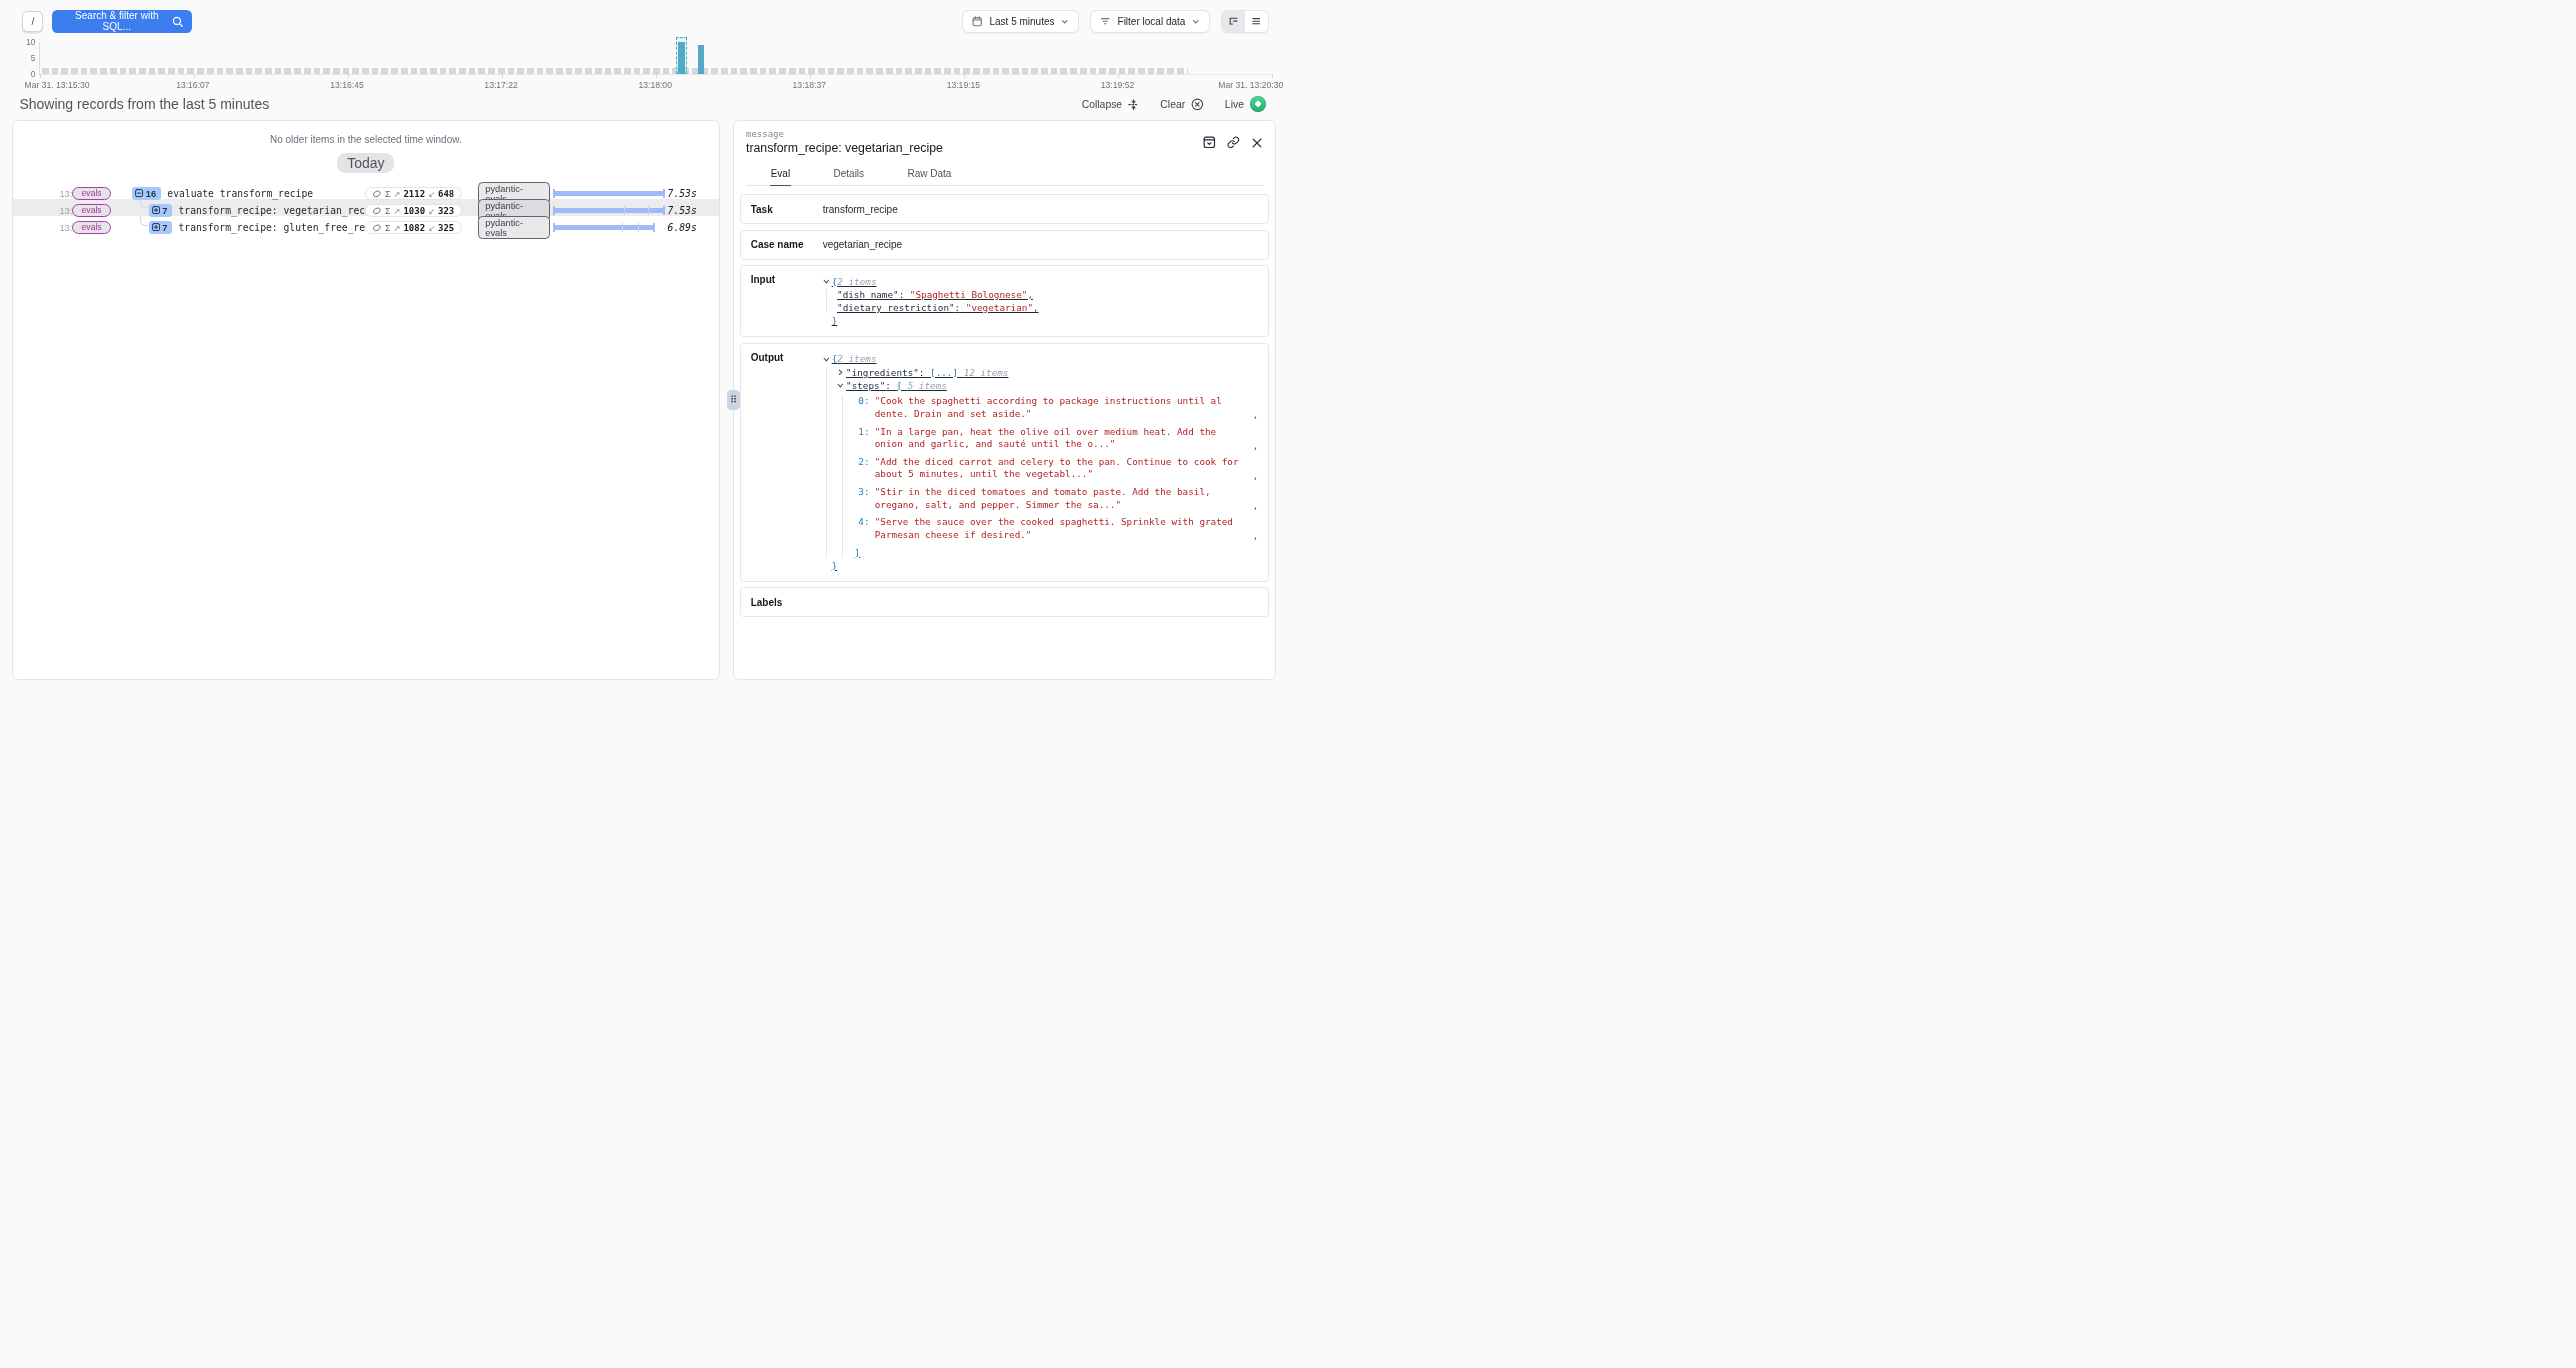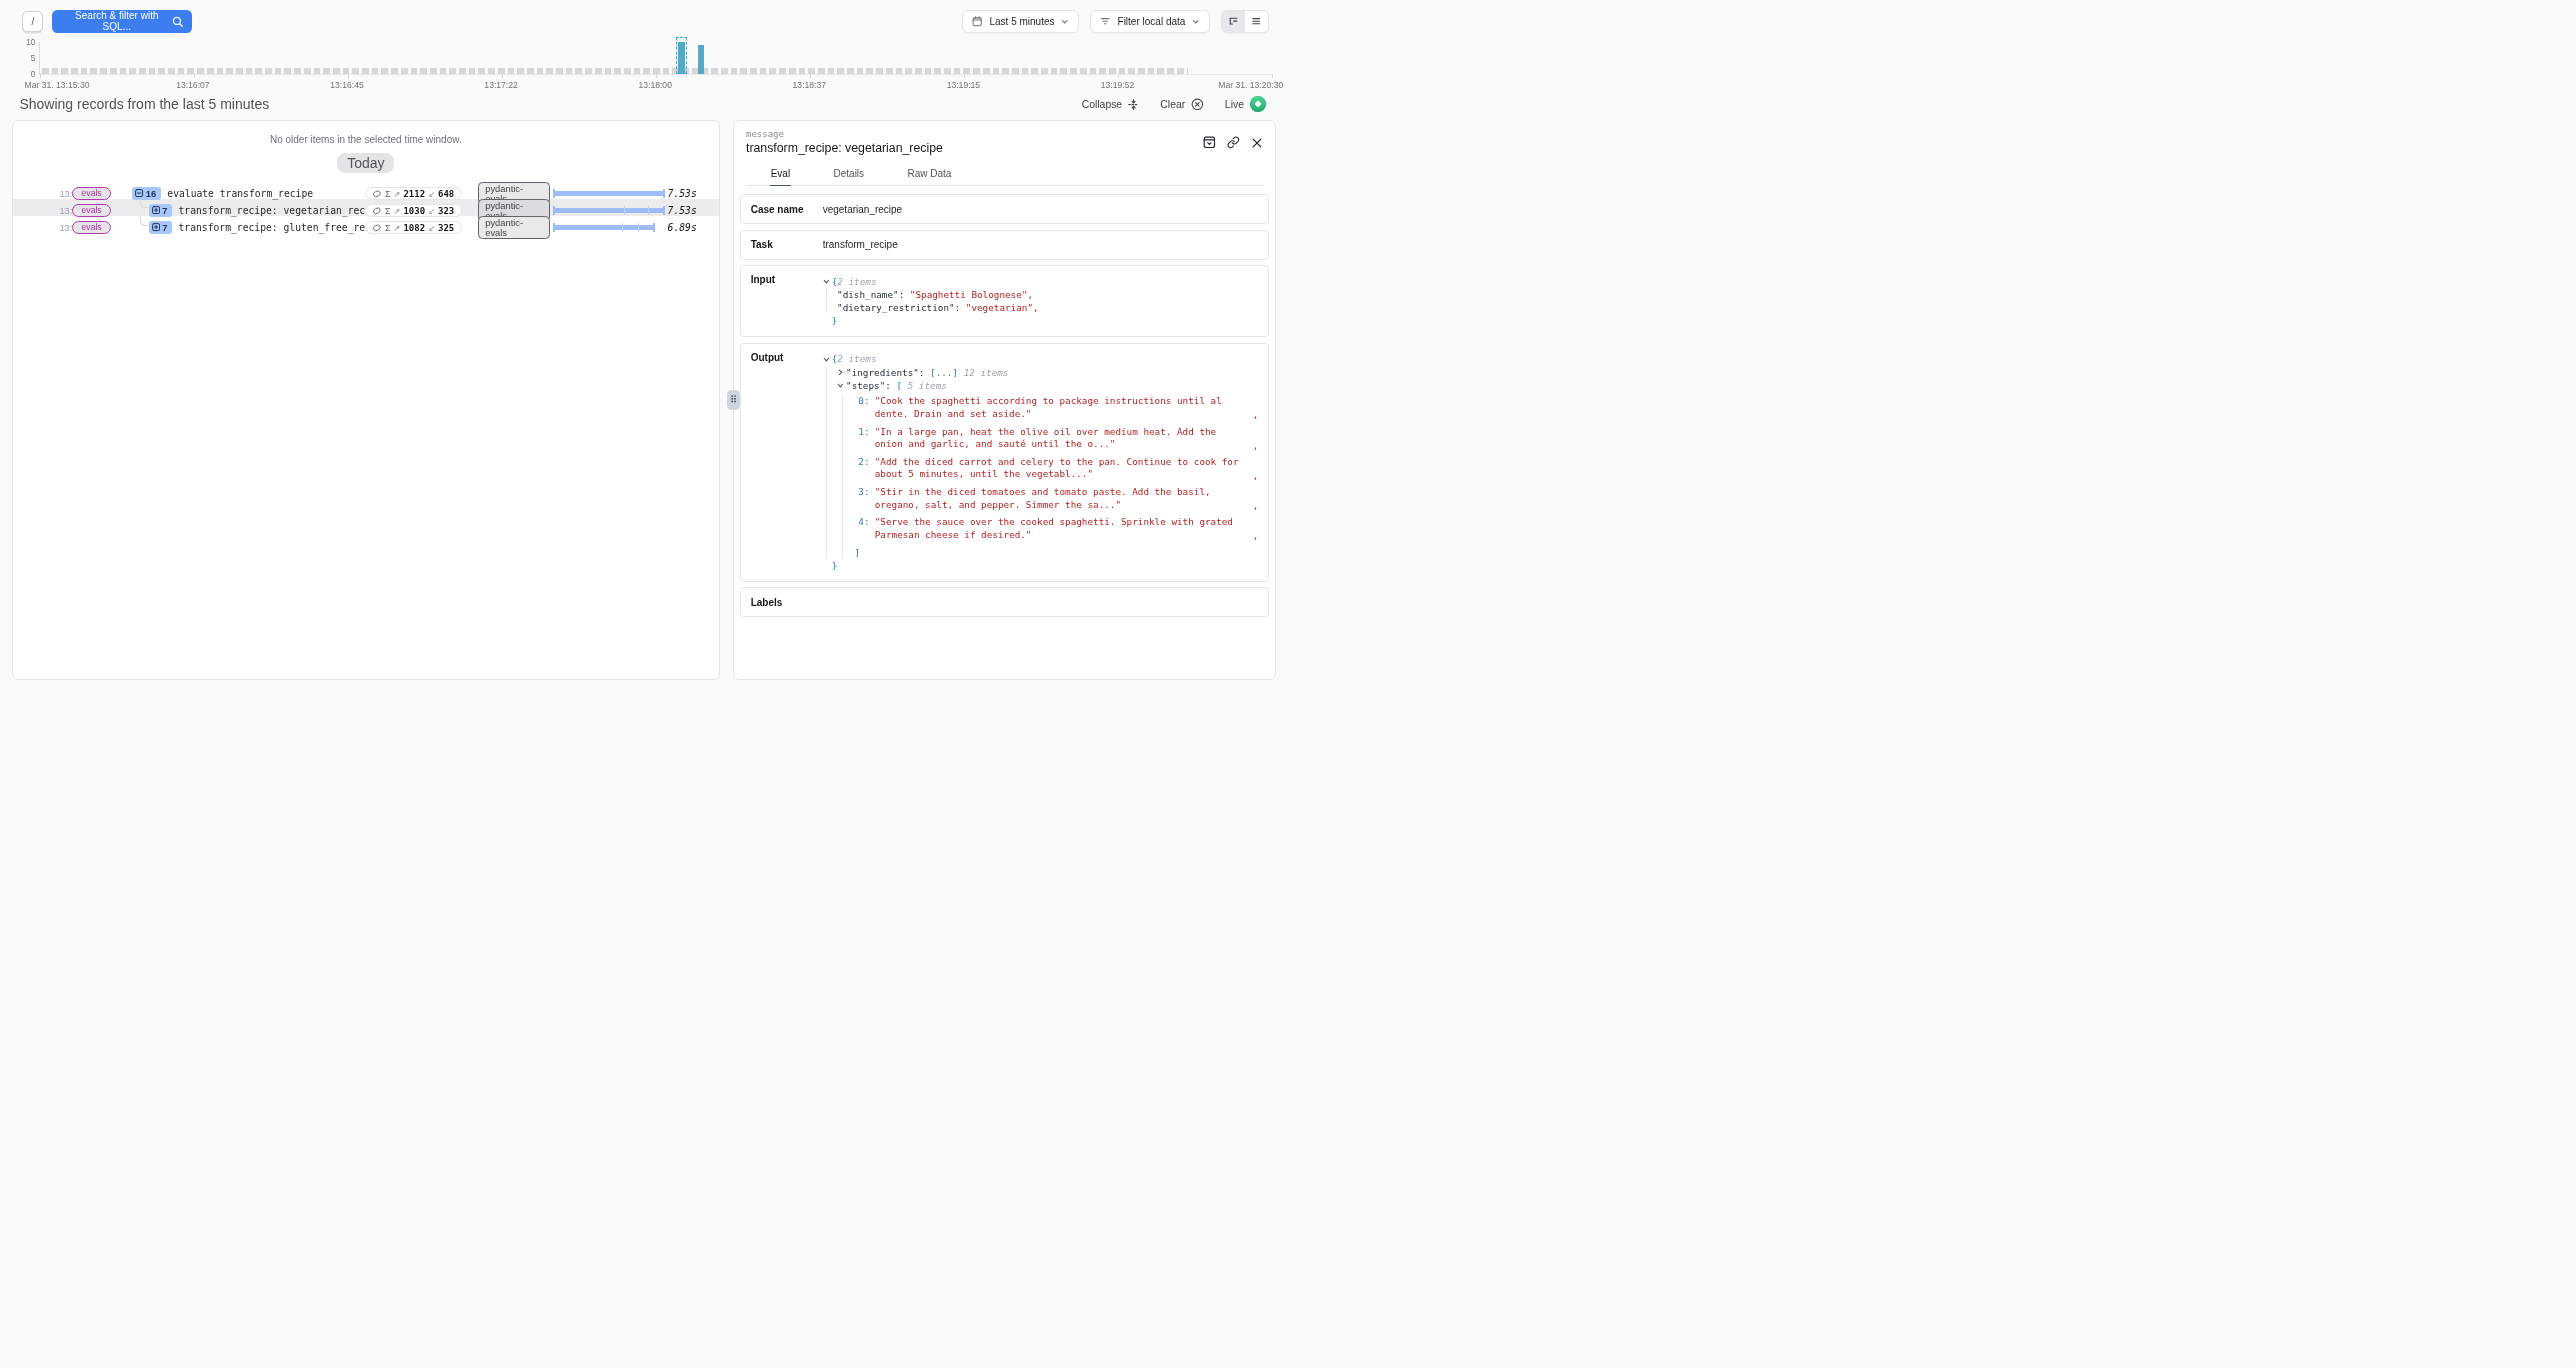--- a/index.html
+++ b/index.html
@@ -111,21 +111,21 @@
   .tabs { display:flex; gap:18px; margin:9px 12px 0; border-bottom:0.7px solid #e4e4e7; }
   .tab { font-size:10px; color:#52525b; padding:3.7px 0.7px 6px; cursor:pointer;margin-left:24px; }
   .tab.active { color:#18181b; border-bottom:1.5px solid #46536b; margin-bottom:-0.7px; }
   .dp-body { flex:1; overflow:hidden; padding:8.2px 6px 0; }
   .sec { display:flex; border:0.7px solid #e6e6e9; border-radius:3.7px; background:#fff; margin-bottom:5.2px;
          padding:8.2px 9.7px; }
   .sec-label { width:72px; flex:none; font-weight:700; font-size:10px; color:#18181b; }
   .sec-body { flex:1; font-size:10px; color:#27272a; padding-top:0.7px; }
 
   .json { flex:1; font-family:"DejaVu Sans Mono",monospace; font-size:9.3px; color:#1f2937; }
-  .jline { margin:1.5px 0 2.2px; }
+  .jline { margin:1.5px 0 2.2px;text-decoration:underline; }
   .chev { display:inline-block; width:9px; color:#3f4a5c; }
   .chev svg { display:inline-block; }
   .chev.down svg { transform:rotate(90deg); }
   .jblue { color:#2e7cb8; }
   .items { color:#9ca3af; font-style:italic; }
   .jkey { color:#1f2937; }
   .jstr { color:#b32424; }
   .jindent { margin-left:3.7px; border-left:0.7px solid #e5e7eb; padding-left:9.7px; margin-top:1.5px; margin-bottom:1.5px; }
   .jindent2 { margin-left:4.5px; border-left:0.7px solid #e5e7eb; padding-left:12px; margin-top:2.2px; }
   .jstep { display:flex; gap:5.2px; margin:4.5px 0 5.2px; }
@@ -446,27 +446,27 @@
 
       <div class="tabs">
         <span class="tab active">Eval</span>
         <span class="tab">Details</span>
         <span class="tab">Raw Data</span>
       </div>
 
       <div class="dp-body">
 
         <div class="sec">
+          <div class="sec-label">Task</div>
+          <div class="sec-body">transform_recipe</div>
+        </div>
+
+        <div class="sec">
           <div class="sec-label">Case name</div>
           <div class="sec-body">vegetarian_recipe</div>
-        </div>
-
-        <div class="sec">
-          <div class="sec-label">Task</div>
-          <div class="sec-body">transform_recipe</div>
         </div>
 
         <div class="sec">
           <div class="sec-label">Input</div>
           <div class="json">
             <div class="jline">
               <span class="chev down"><svg width="6.7" height="6.7" viewBox="0 0 9 9" fill="none" stroke="currentColor" stroke-width="1.4" stroke-linecap="round">
                     <polyline points="3,1.5 6.5,4.5 3,7.5"></polyline>
                   </svg></span><span class="jblue">{</span><span class="items">2 items</span>
             </div>

